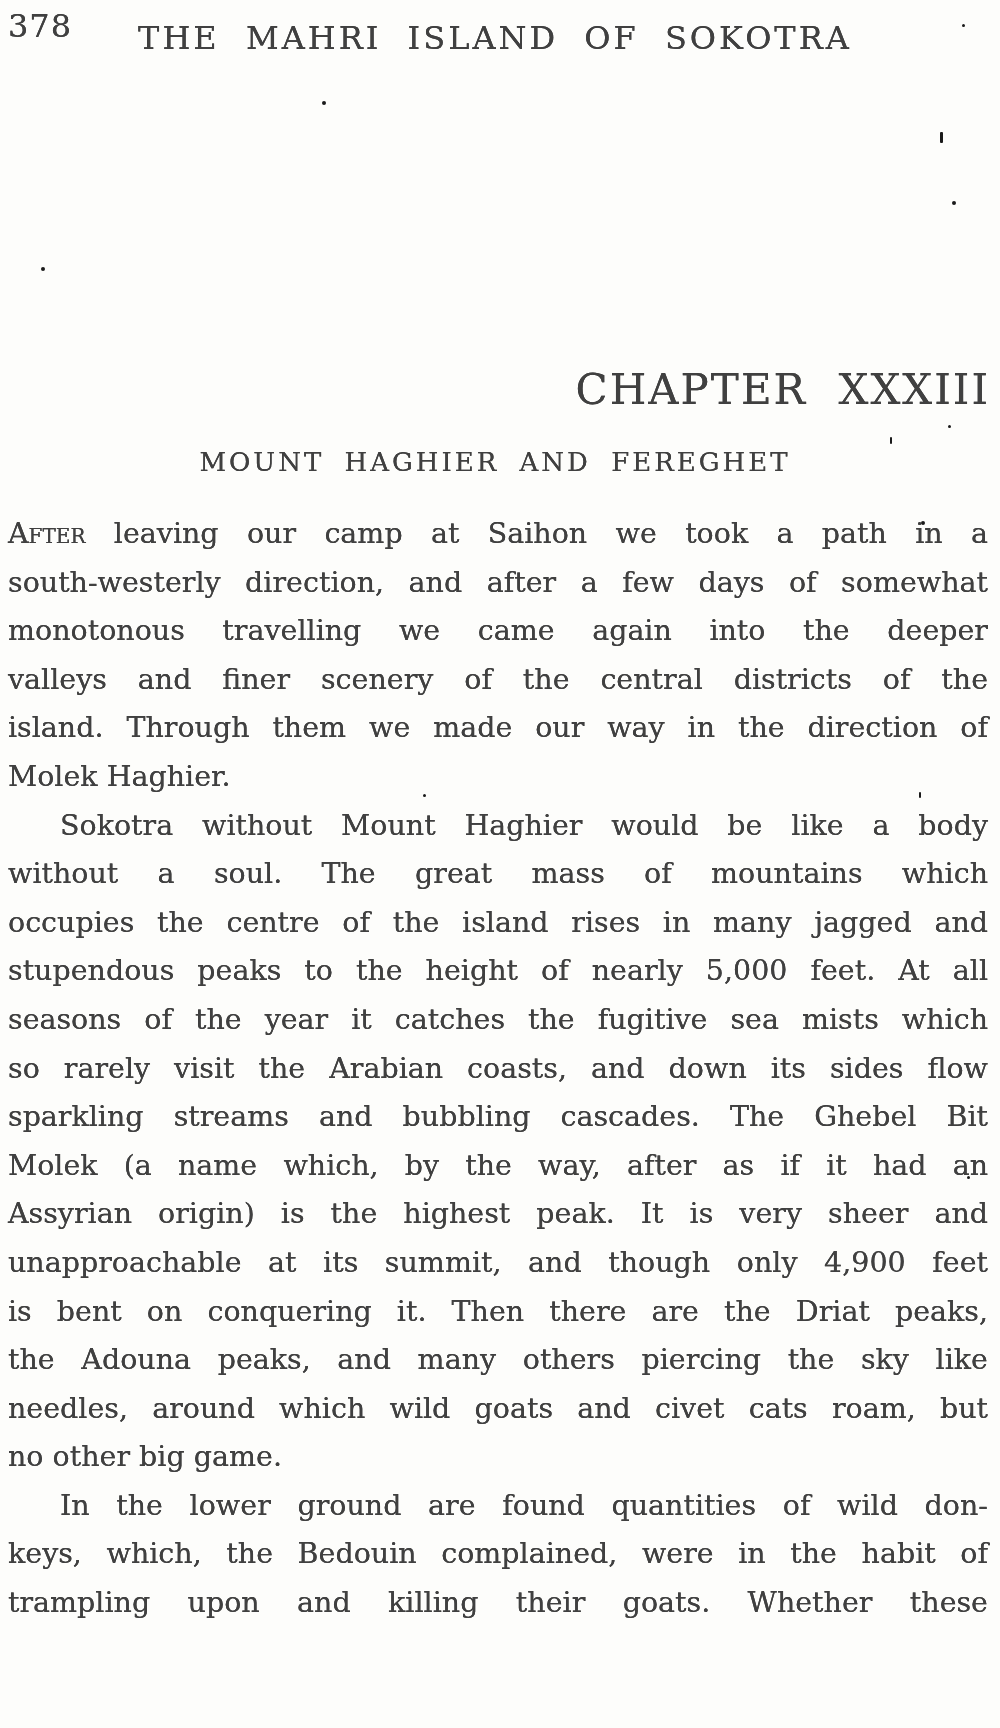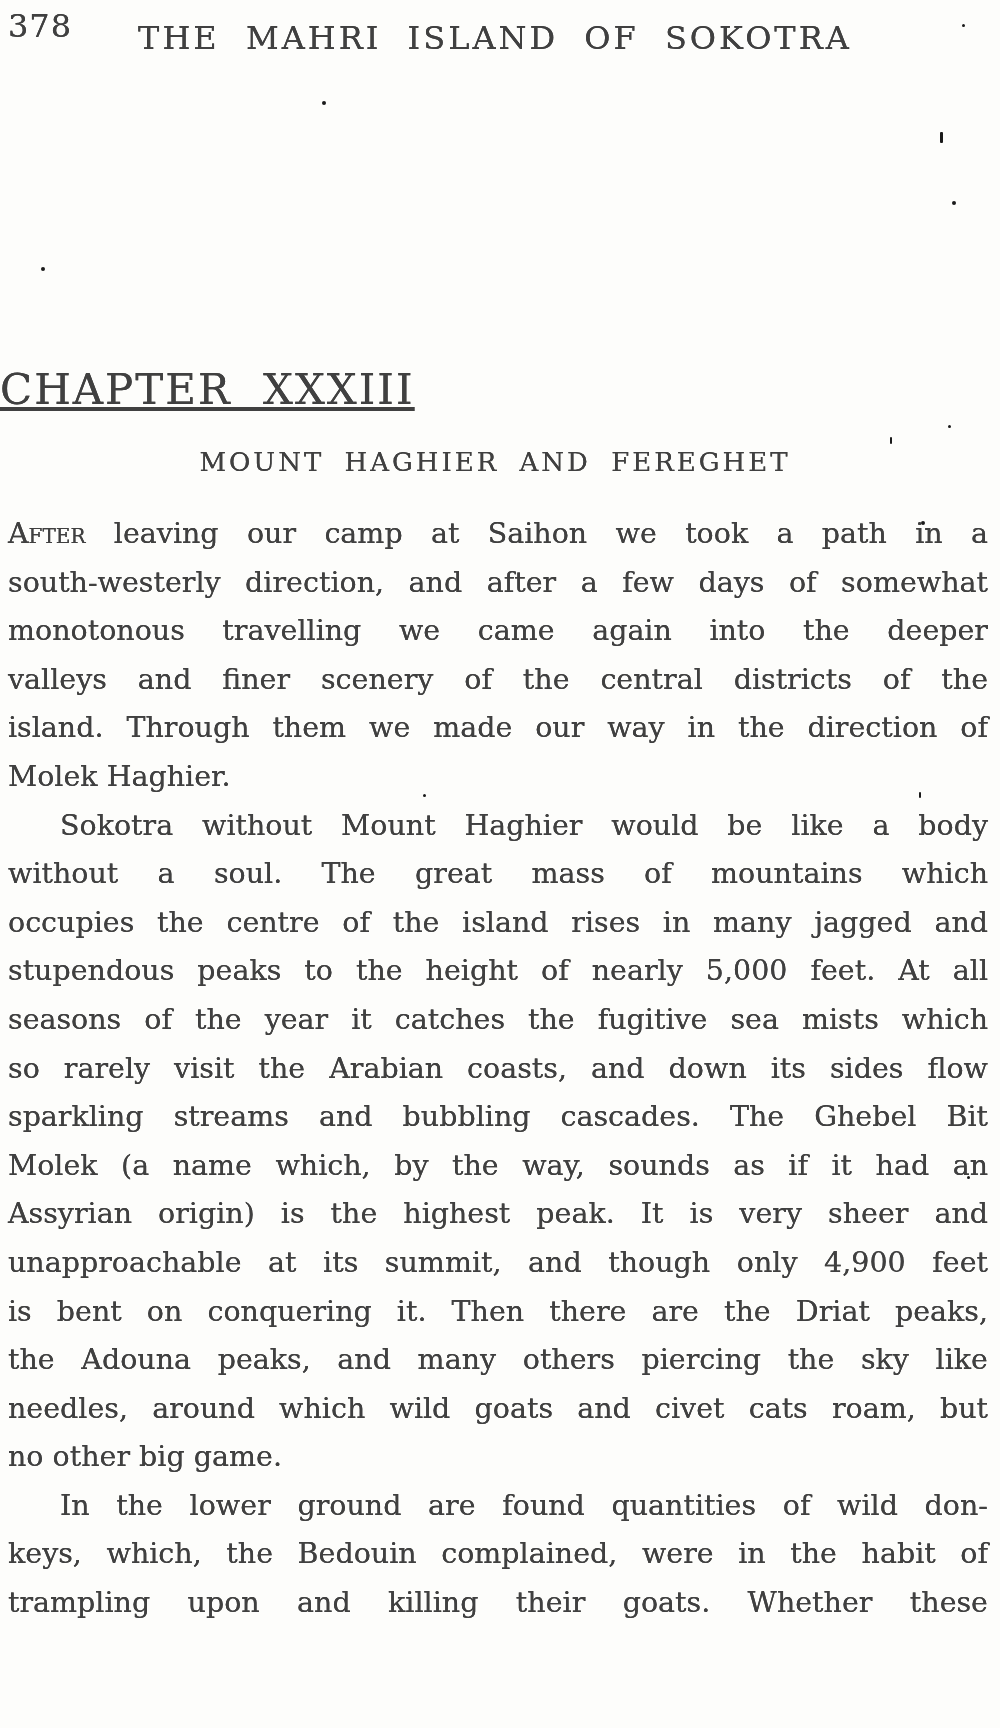--- a/index.html
+++ b/index.html
@@ -25,23 +25,23 @@
   .running-title {
     position: absolute; left: 0; top: 0; width: 990px;
     text-align: center;
     font-size: 32px; line-height: 36px;
     letter-spacing: 3px; word-spacing: 13px; margin-top: 12px;
   }
 
   
   .chapter {
     position: absolute; top: 368px; left: 0; width: 990px; margin: 0;
-    text-align: left; font-weight: normal;
+    text-align: right; font-weight: normal;
     font-size: 42px; line-height: 44px;
-    letter-spacing: 2px; word-spacing: 16px; text-decoration: underline;
+    letter-spacing: 2px; word-spacing: 16px;
   }
   .subtitle {
     position: absolute; top: 447px; left: 0; width: 990px; margin: 0;
     text-align: center; font-weight: normal;
     font-size: 26px; line-height: 30px;
     letter-spacing: 3px; word-spacing: 9px;
   }
 
   
   .bodytext {
@@ -86,21 +86,21 @@
     <div class="line">island.  Through them we made our way in the direction of</div>
     <div class="line end">Molek Haghier.</div>
 
     <div class="line indent">Sokotra without Mount Haghier would be like a body</div>
     <div class="line">without a soul.  The great mass of mountains which</div>
     <div class="line">occupies the centre of the island rises in many jagged and</div>
     <div class="line">stupendous peaks to the height of nearly 5,000 feet.  At all</div>
     <div class="line">seasons of the year it catches the fugitive sea mists which</div>
     <div class="line">so rarely visit the Arabian coasts, and down its sides flow</div>
     <div class="line">sparkling streams and bubbling cascades.  The Ghebel Bit</div>
-    <div class="line">Molek (a name which, by the way, sounds as if it had an</div>
+    <div class="line">Molek (a name which, by the way, after as if it had an</div>
     <div class="line">Assyrian origin) is the highest peak.  It is very sheer and</div>
     <div class="line">unapproachable at its summit, and though only 4,900 feet</div>
     <div class="line">is bent on conquering it.  Then there are the Driat peaks,</div>
     <div class="line">the Adouna peaks, and many others piercing the sky like</div>
     <div class="line">needles, around which wild goats and civet cats roam, but</div>
     <div class="line end">no other big game.</div>
 
     <div class="line indent">In the lower ground are found quantities of wild don-</div>
     <div class="line">keys, which, the Bedouin complained, were in the habit of</div>
     <div class="line">trampling upon and killing their goats.  Whether these</div>

